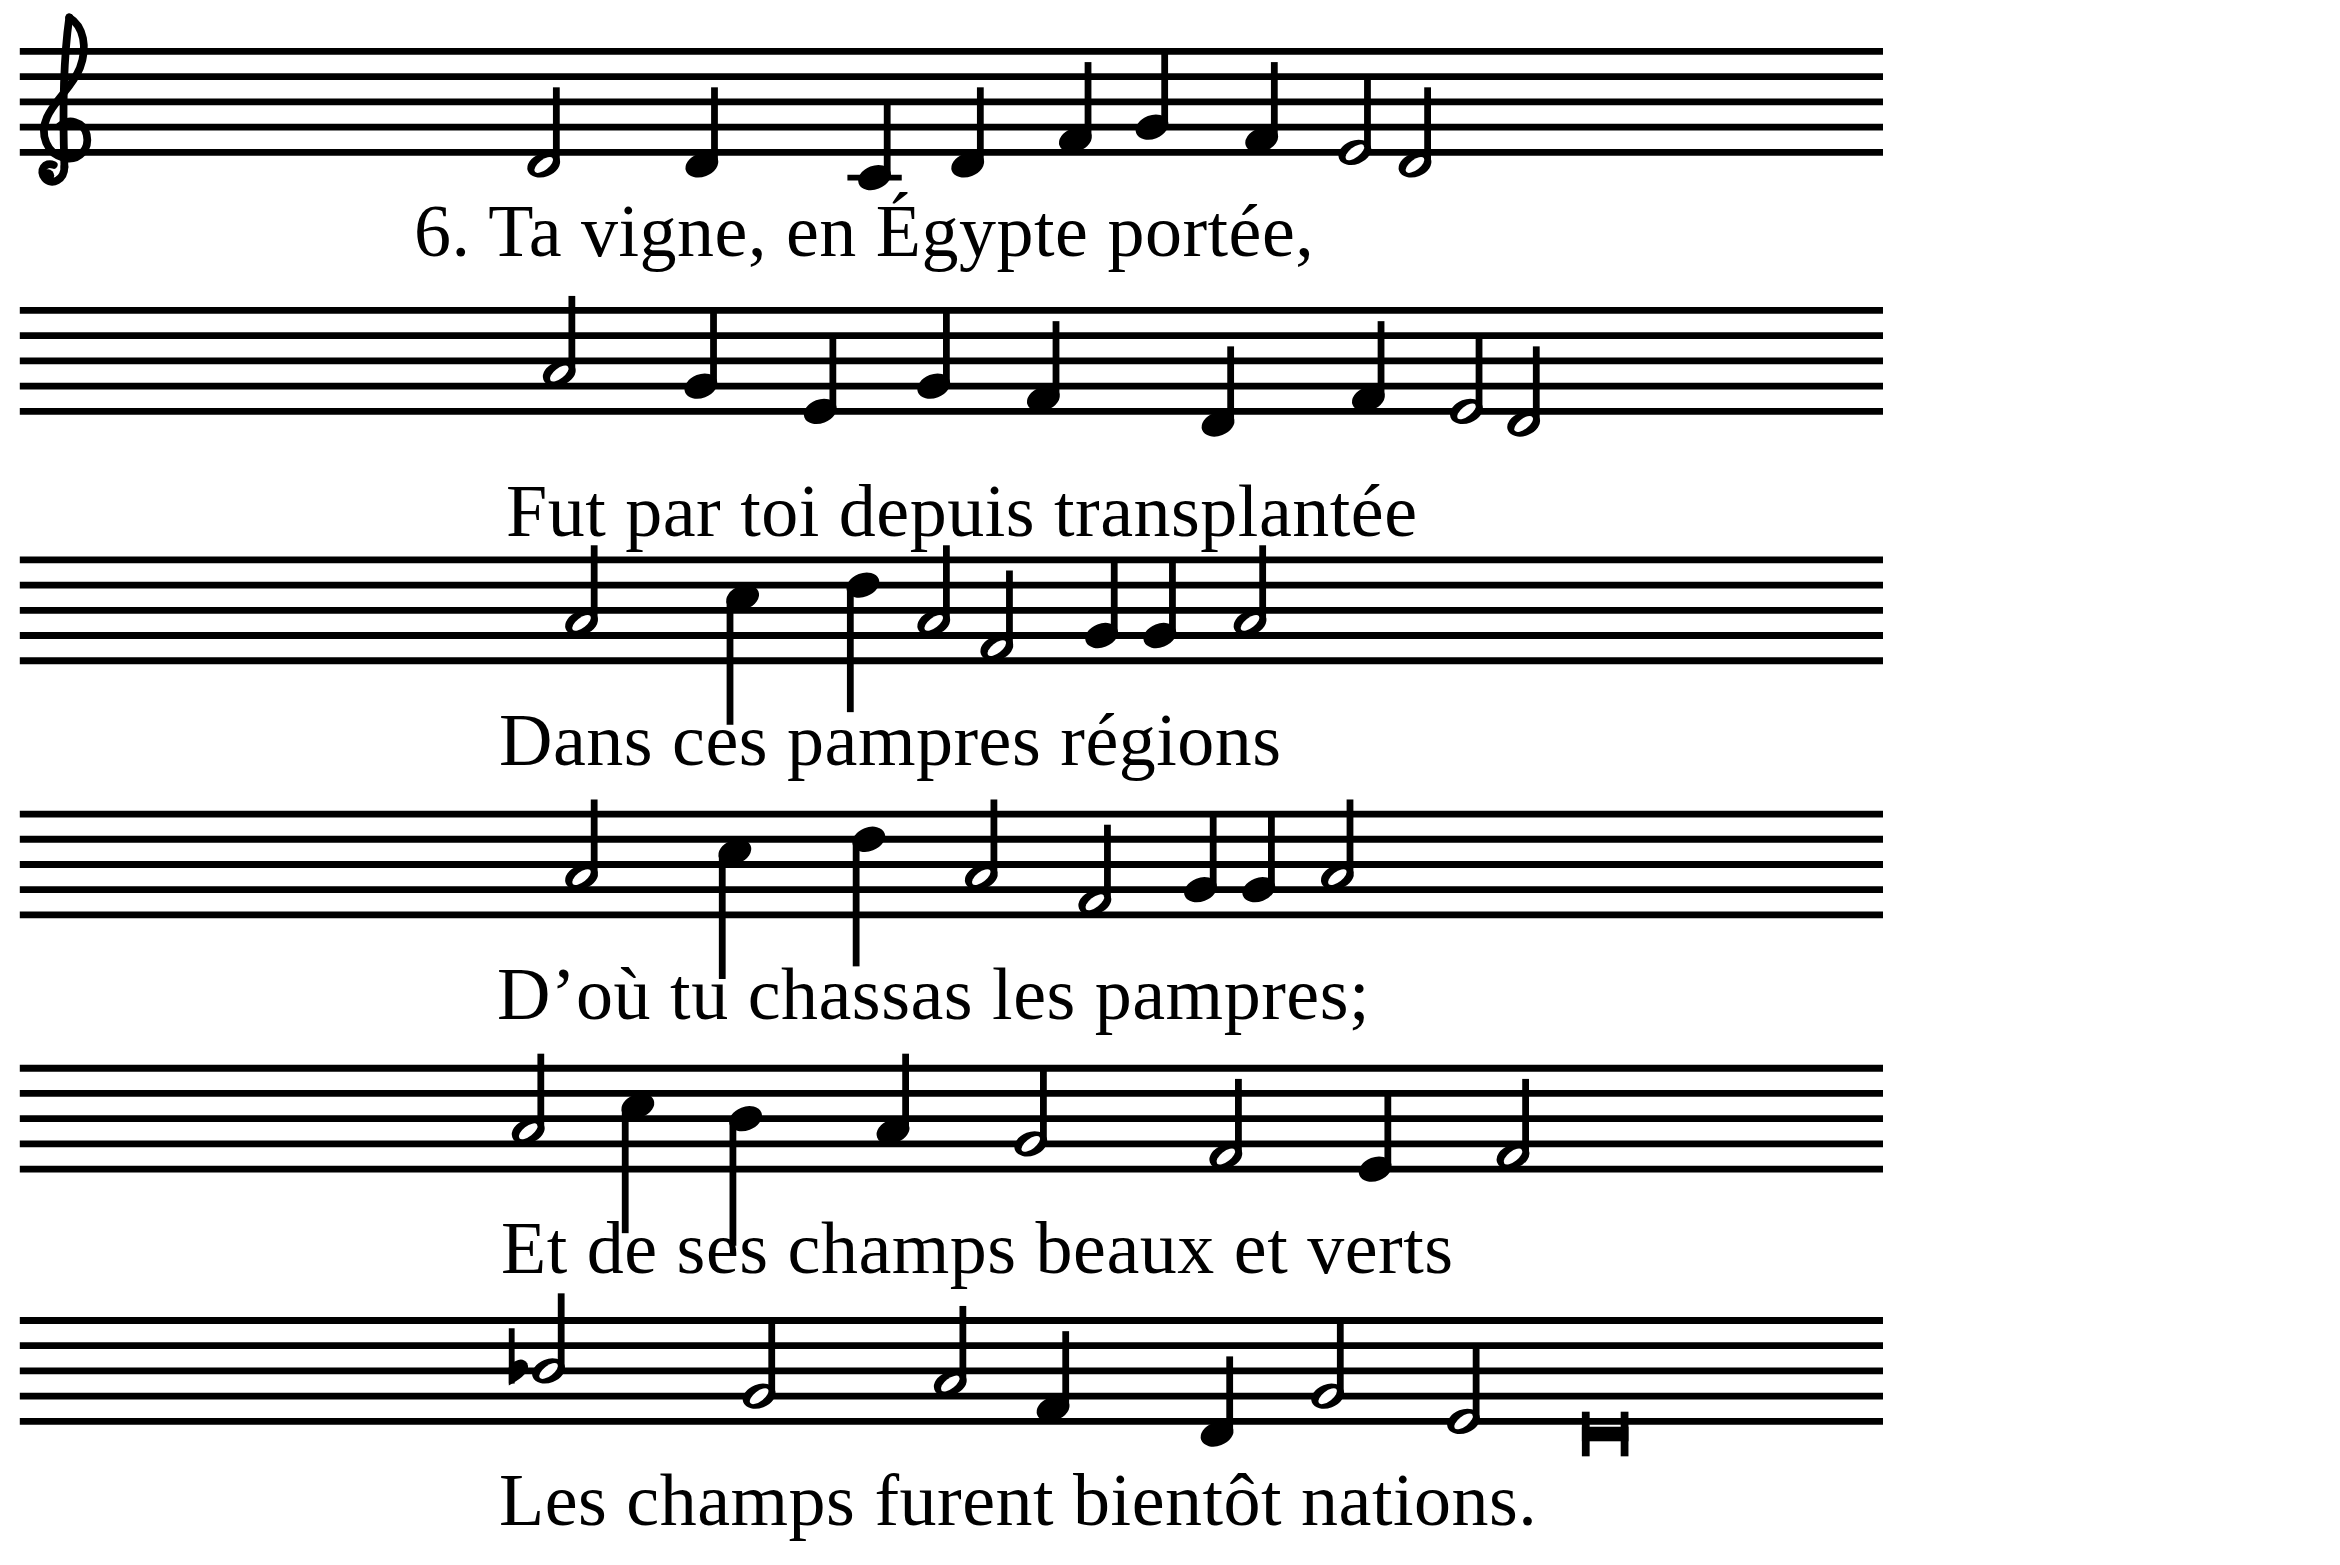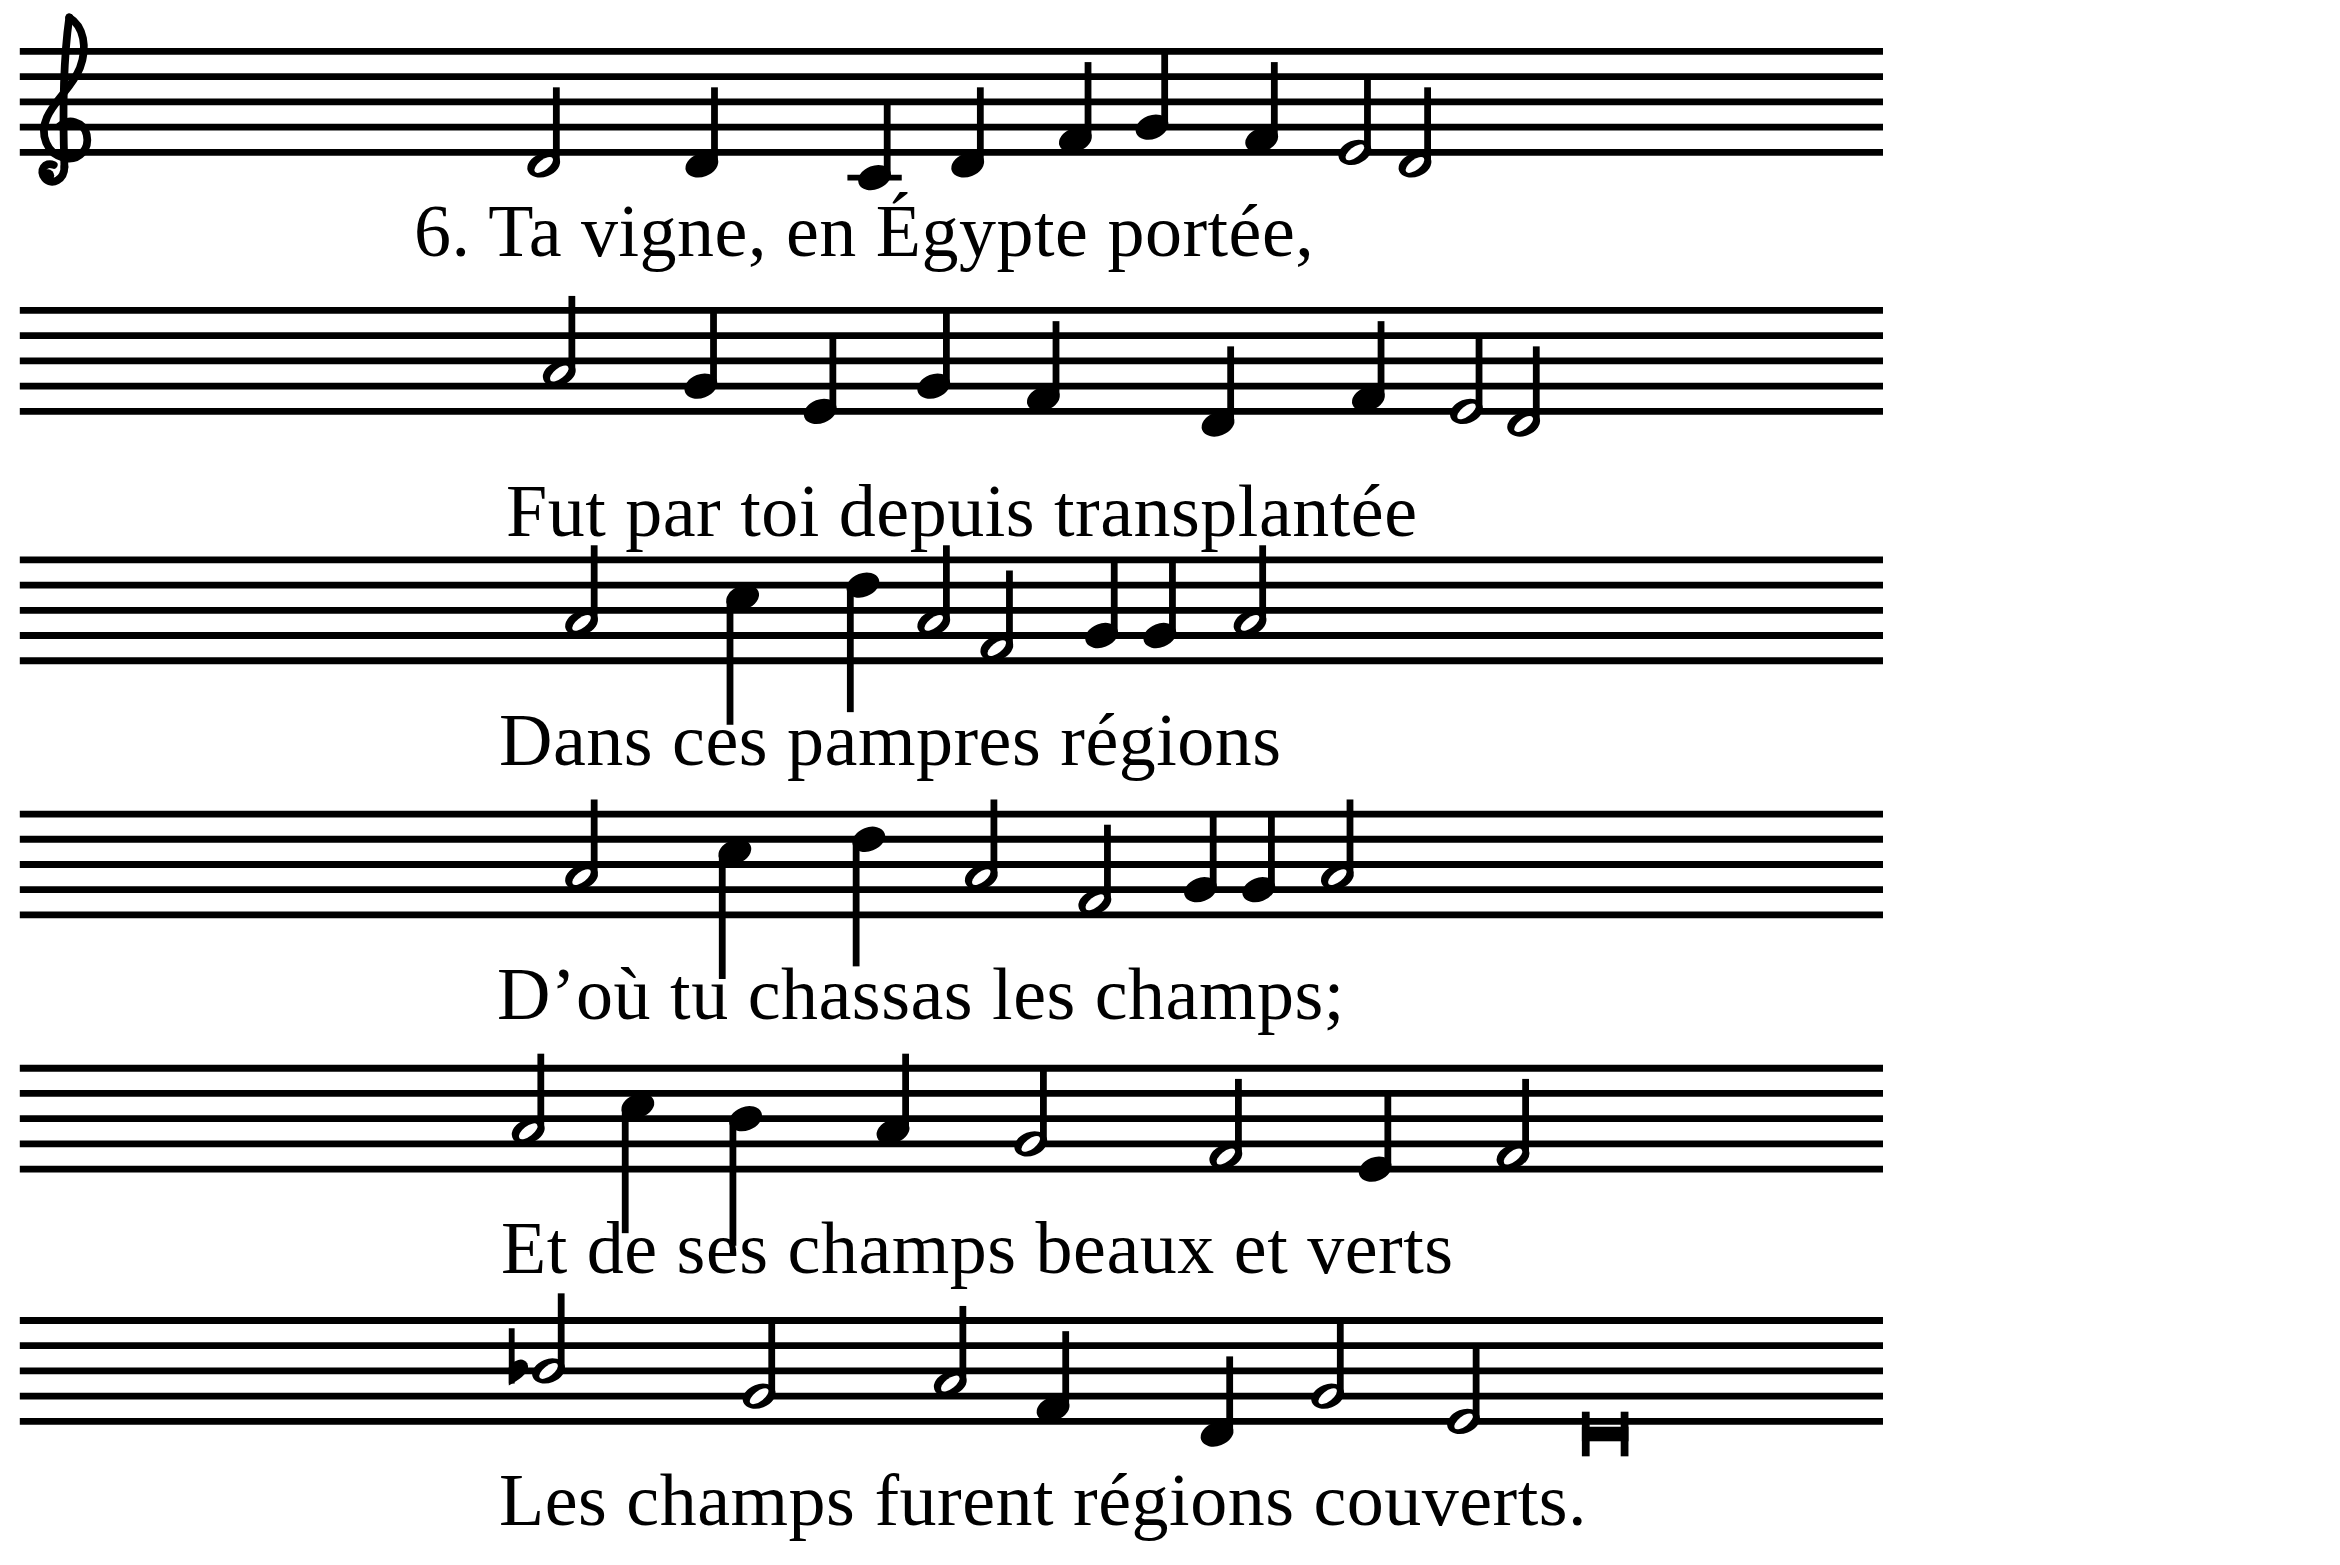--- a/index.html
+++ b/index.html
@@ -297,18 +297,18 @@
         <rect x="1630" y="1455" width="8" height="46" fill="#000000"></rect>
         <rect x="1670" y="1455" width="8" height="46" fill="#000000"></rect>
       </g>
       <rect x="2366" y="1357.5" width="9" height="111" fill="#000000"></rect>
       <rect x="2381" y="1357.5" width="10" height="111" fill="#000000"></rect>
     </svg>
   <div>
     <div class="lyric" style="left: 414px; top: 194px;">6. Ta vigne, en Égypte portée,</div>
     <div class="lyric" style="left: 506px; top: 453px; margin-top: 21px;">Fut par toi depuis transplantée</div>
     <div class="lyric" style="left: 499px; top: 703px;">Dans ces pampres régions</div>
-    <div class="lyric" style="left: 497px; top: 957px;">D’où tu chassas les champs;</div>
+    <div class="lyric" style="left: 497px; top: 957px;">D’où tu chassas les pampres;</div>
     <div class="lyric" style="left: 501px; top: 1211px;">Et de ses champs beaux et verts</div>
-    <div class="lyric" style="left: 499px; top: 1463px;">Les champs furent régions couverts.</div>
+    <div class="lyric" style="left: 499px; top: 1463px;">Les champs furent bientôt nations.</div>
   </div>
 </div>
 
 
 </body></html>

